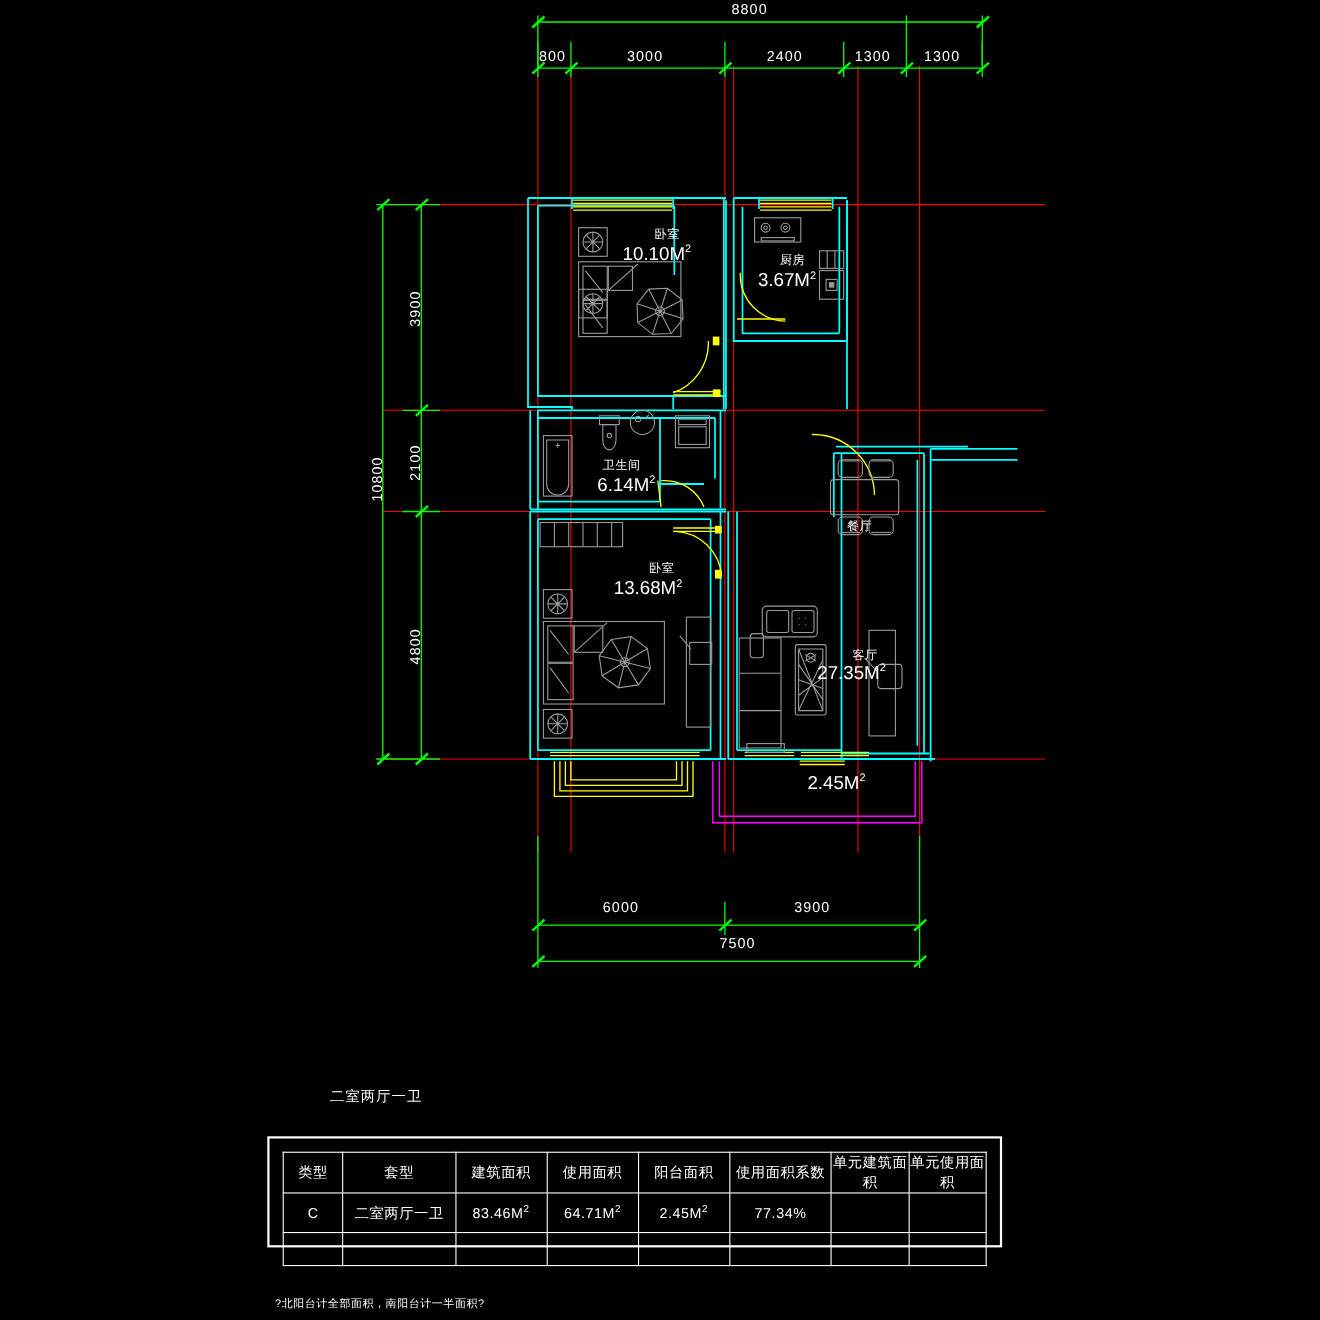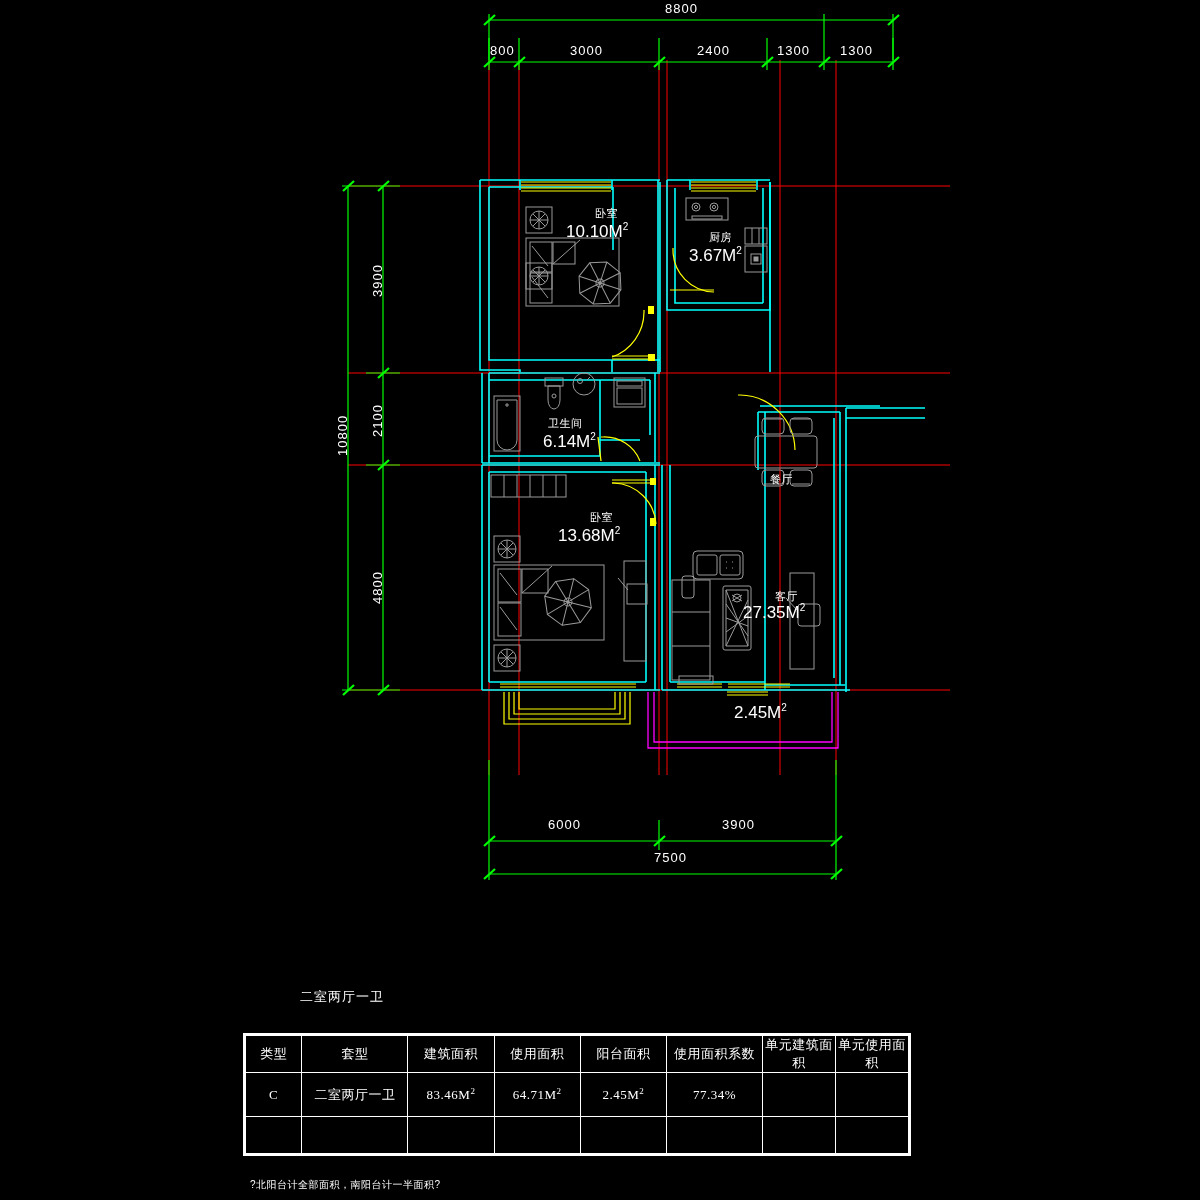--- a/index.html
+++ b/index.html
@@ -72,26 +72,25 @@
     left: 250px;
     top: 1178px;
     font-size: 10px;
     letter-spacing: 0.5px;
   }
   #tbl-wrap {
     position: absolute;
     left: 243px;
     top: 1033px;
     width: 668px;
-    height: 123px;
+    height: 101px;
     border: 2px solid #ffffff;
-    padding: 0;
+    padding: 12px;
     box-sizing: border-box;
     background: #000000;
-    font-family: Liberation Serif, serif;
   }
   table.indicators {
     width: 100%;
     height: 100%;
     border-collapse: collapse;
     table-layout: fixed;
   }
   table.indicators td,
   table.indicators th {
     border: 1px solid #ffffff;

